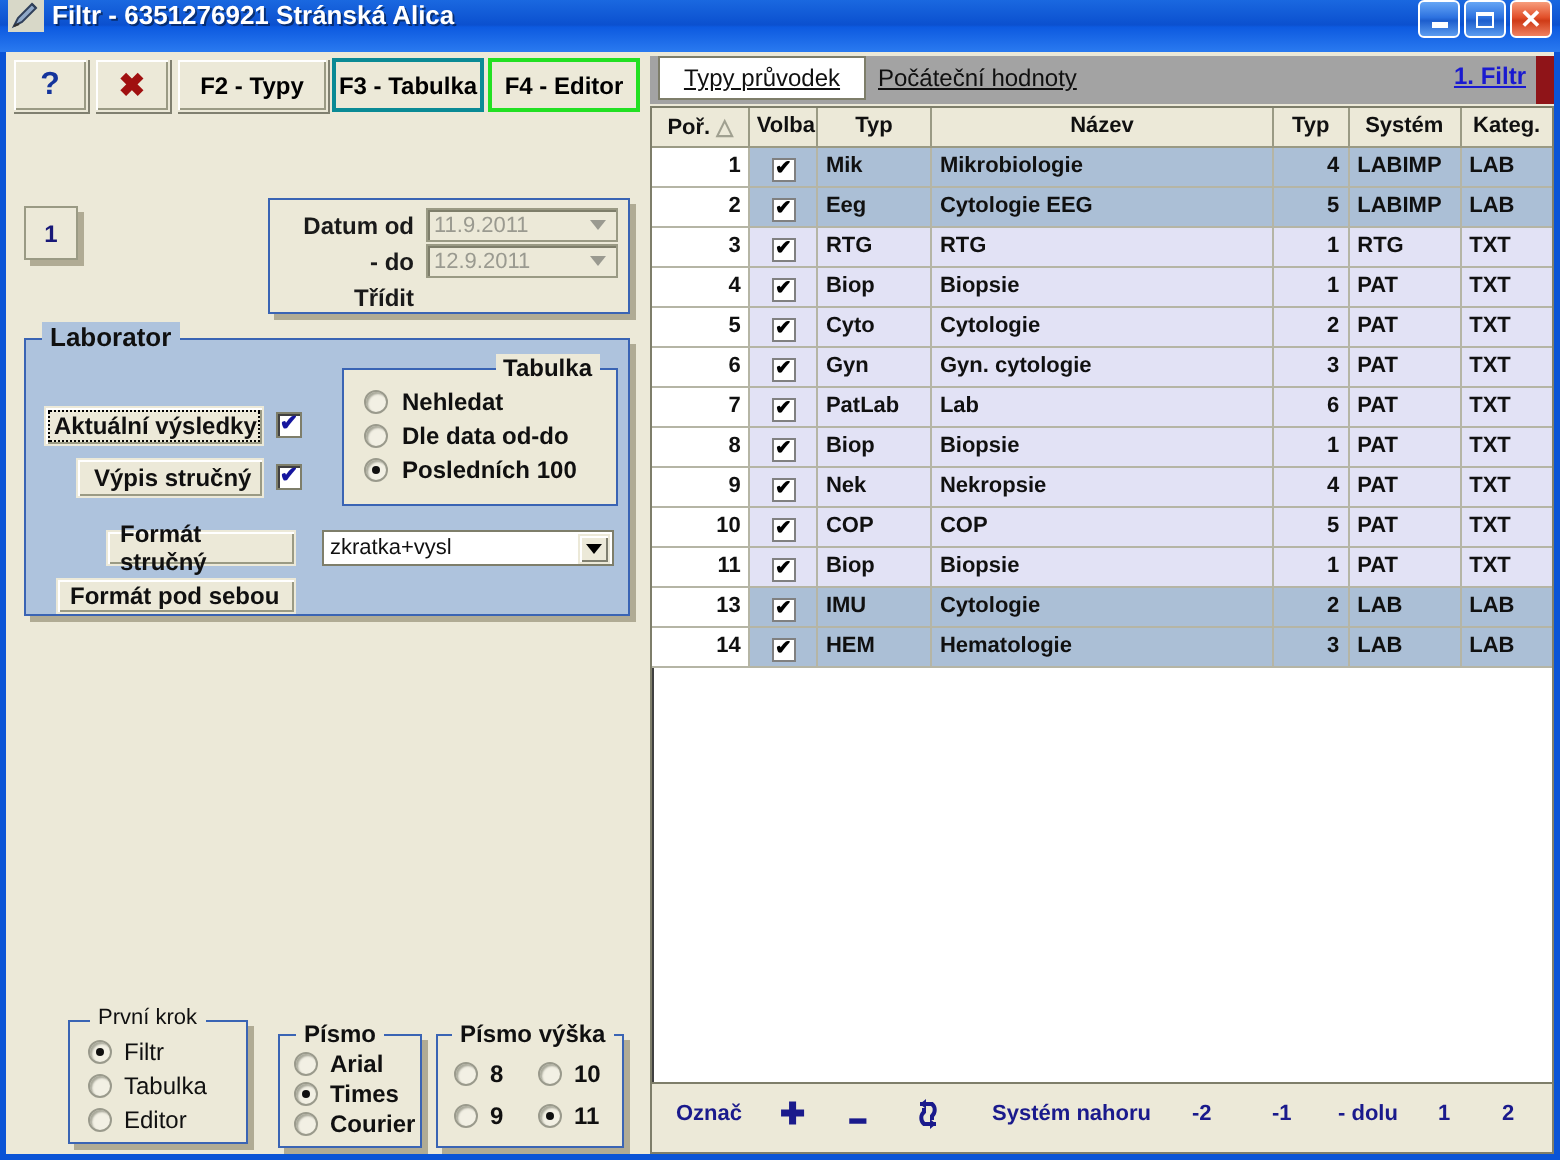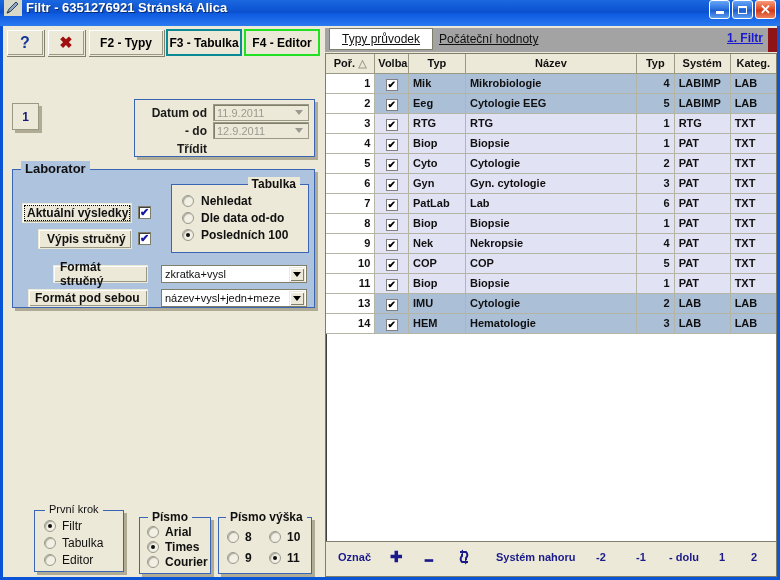--- a/index.html
+++ b/index.html
@@ -327,26 +327,20 @@
         </div>
         <div class="dd enabled" style="left:148px; top:95px; width:146px; height:18px;">
           <span class="val">zkratka+vysl</span>
           <span class="arrow">
               <span class="tri down"></span>
             </span>
         </div>
 
         <div class="btnflat" style="left:15px; top:119px; width:120px; height:18px; justify-content:flex-start; padding-left:6px;">
           <span>Formát pod sebou</span>
-        </div>
-        <div class="dd enabled" style="left:148px; top:119px; width:146px; height:18px;">
-          <span class="val">název+vysl+jedn+meze</span>
-          <span class="arrow">
-              <span class="tri down"></span>
-            </span>
         </div>
 
         <div class="archivgroup">
           <div class="archivtitle">Tabulka</div>
 
           <div class="radio" style="left:10px; top:10px;"></div>
           <div class="radlbl" style="left:29px; top:9px;">Nehledat</div>
 
           <div class="radio" style="left:10px; top:27px;"></div>
           <div class="radlbl" style="left:29px; top:26px;">Dle data od-do</div>

